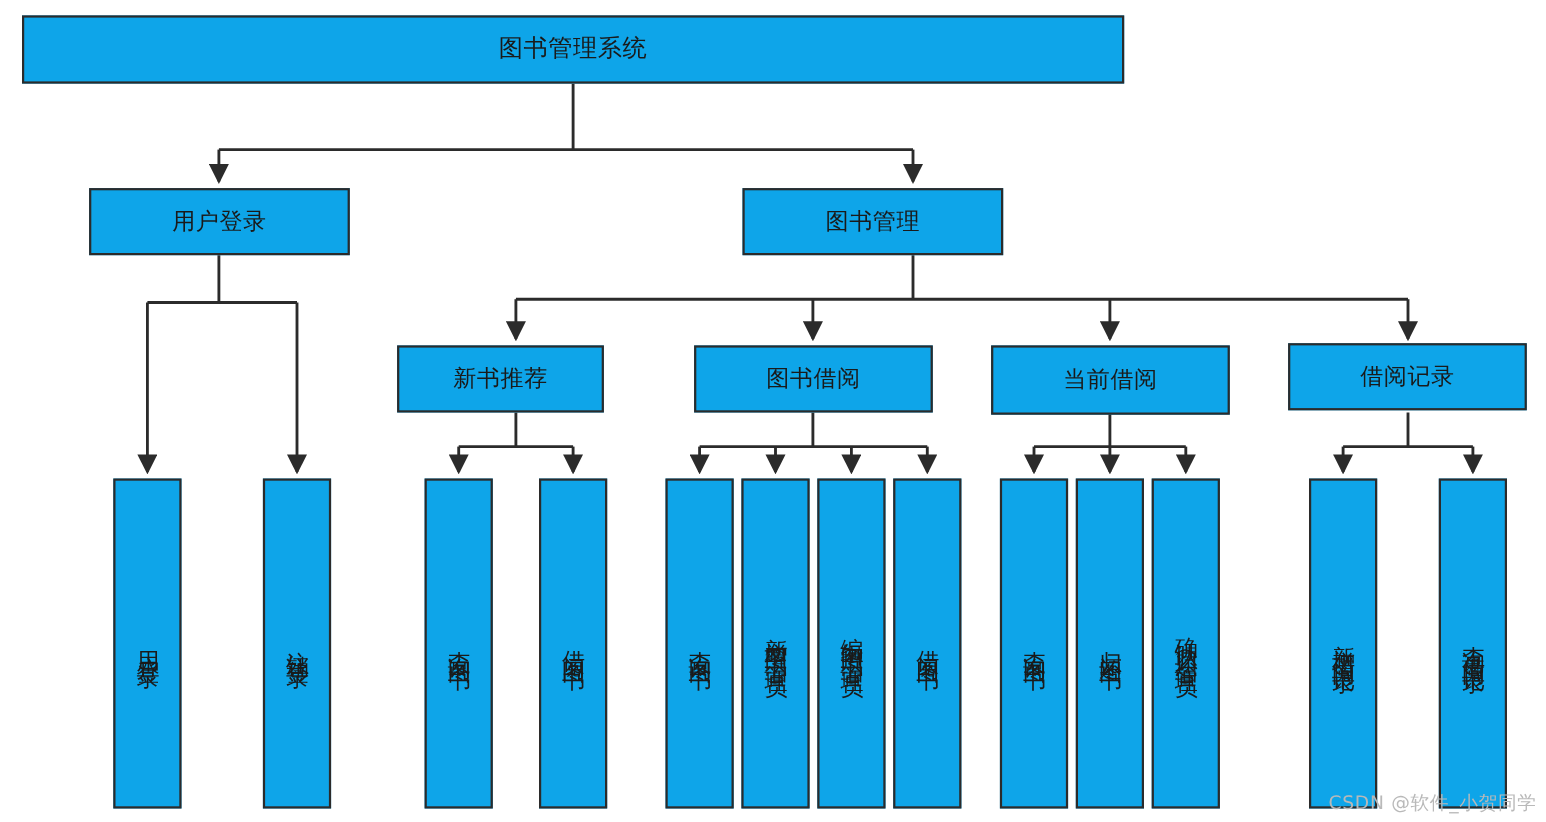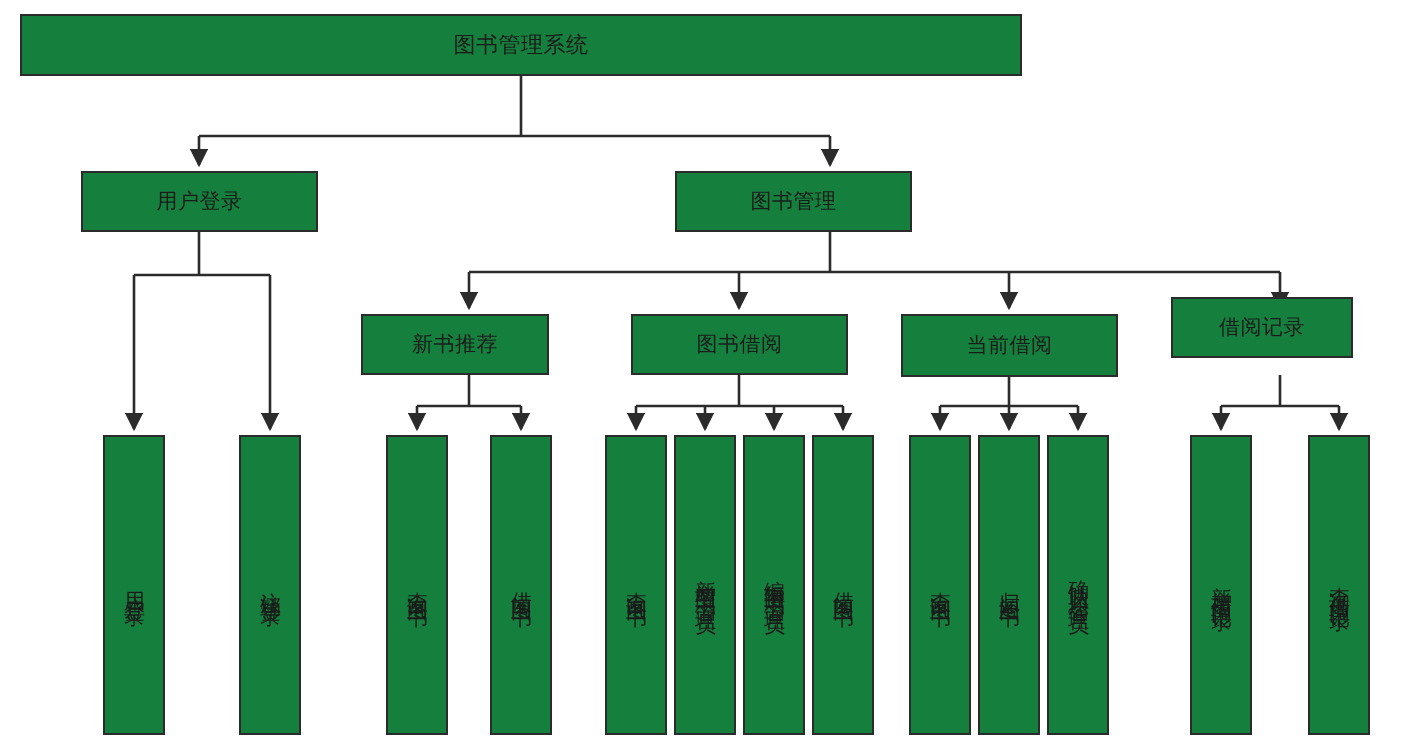--- a/index.html
+++ b/index.html
@@ -21,21 +21,21 @@
     position: absolute;
     left: 0;
     top: 0;
     width: 1405px;
     height: 747px;
     pointer-events: none;
   }
   .node {
     position: absolute;
     box-sizing: border-box;
-    background: #15803d;
+    background: #0ea5e9;
     border: 2px solid #2b2b2b;
     display: flex;
     align-items: center;
     justify-content: center;
     color: #1a1a1a;
     z-index: 2;
   }
   .node .label {
     display: block;
     text-align: center;
@@ -144,21 +144,21 @@
 
   <div class="node h" style="left:361px; top:314px; width:188px; height:61px;">
     <span class="label">新书推荐</span>
   </div>
   <div class="node h" style="left:631px; top:314px; width:217px; height:61px;">
     <span class="label">图书借阅</span>
   </div>
   <div class="node h" style="left:901px; top:314px; width:217px; height:63px;">
     <span class="label">当前借阅</span>
   </div>
-  <div class="node h" style="left:1171px; top:297px; width:182px; height:61px;">
+  <div class="node h" style="left:1171px; top:312px; width:217px; height:61px;">
     <span class="label">借阅记录</span>
   </div>
 
   <div class="node v" style="left:103px; top:435px; width:62px; height:300px;">
     <span class="label">用户登录</span>
   </div>
   <div class="node v" style="left:239px; top:435px; width:62px; height:300px;">
     <span class="label">注销登录</span>
   </div>
 
@@ -192,14 +192,15 @@
     <span class="label">确认归还（管理员）</span>
   </div>
 
   <div class="node v" style="left:1190px; top:435px; width:62px; height:300px;">
     <span class="label">新增借阅记录</span>
   </div>
   <div class="node v" style="left:1308px; top:435px; width:62px; height:300px;">
     <span class="label">查询借阅记录</span>
   </div>
 
+  <div class="watermark">CSDN @软件_小贺同学</div>
 
 </div>
 
 </body></html>

